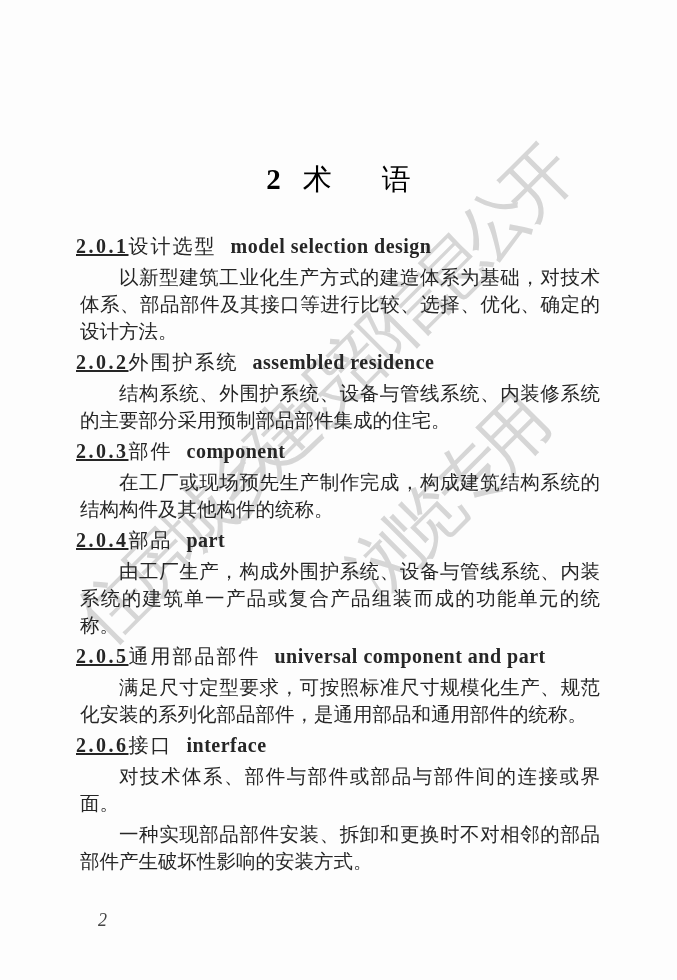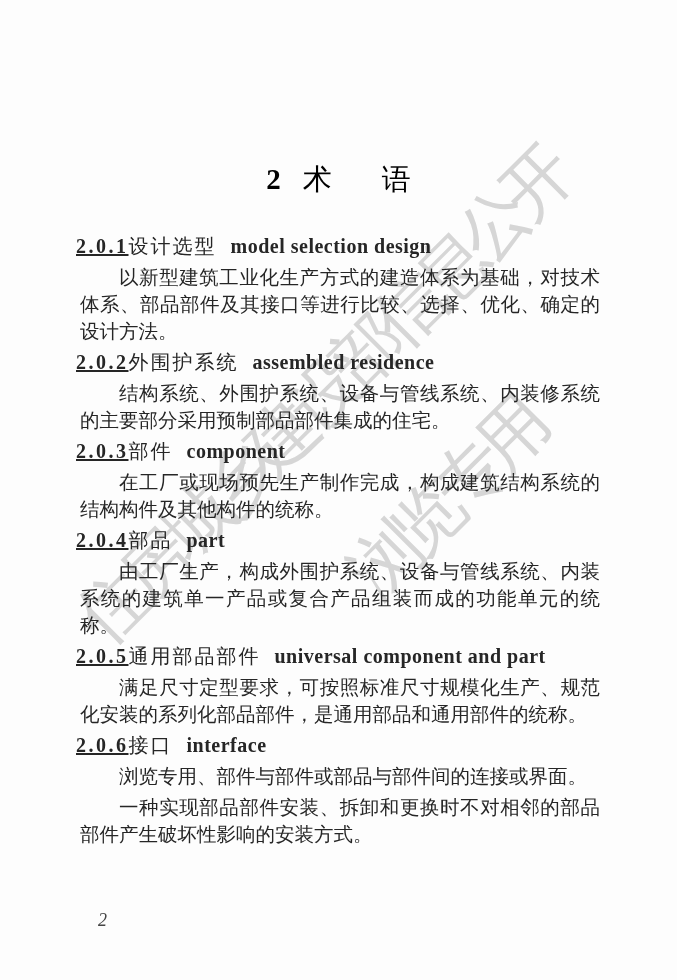--- a/index.html
+++ b/index.html
@@ -134,21 +134,21 @@
       <p class="term-def">由工厂生产，构成外围护系统、设备与管线系统、内装系统的建筑单一产品或复合产品组装而成的功能单元的统称。</p>
     </div>
 
     <div class="term">
       <div class="term-heading"><span class="t-num">2.0.5</span><span class="t-zh">通用部品部件</span><span class="t-en">universal component and part</span></div>
       <p class="term-def">满足尺寸定型要求，可按照标准尺寸规模化生产、规范化安装的系列化部品部件，是通用部品和通用部件的统称。</p>
     </div>
 
     <div class="term">
       <div class="term-heading"><span class="t-num">2.0.6</span><span class="t-zh">接口</span><span class="t-en">interface</span></div>
-      <p class="term-def">浏览专用、部件与部件或部品与部件间的连接或界面。</p>
+      <p class="term-def">对技术体系、部件与部件或部品与部件间的连接或界面。</p>
     </div>
 
     <div class="term">
       <p class="term-def">一种实现部品部件安装、拆卸和更换时不对相邻的部品部件产生破坏性影响的安装方式。</p>
     </div>
 
   </div>
 
   <div class="page-num">2</div>
 

